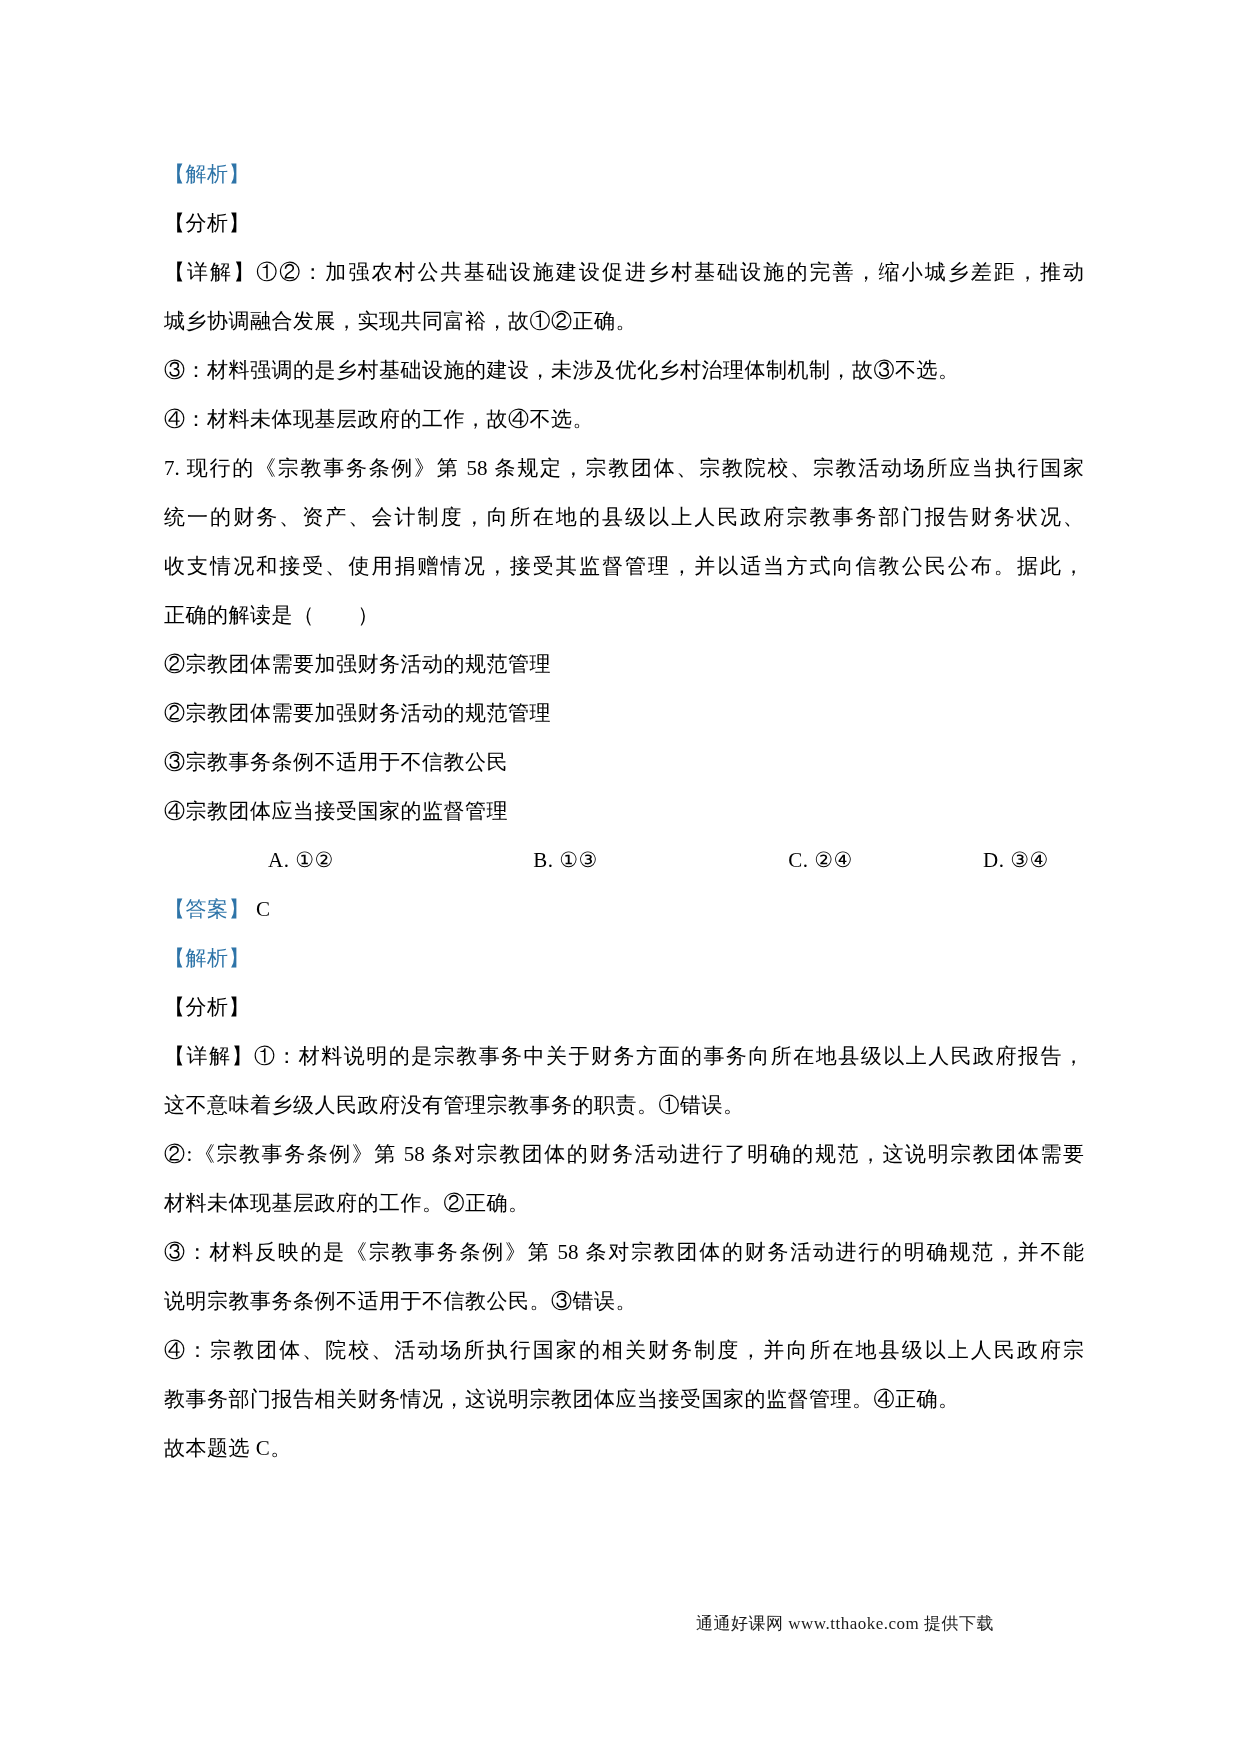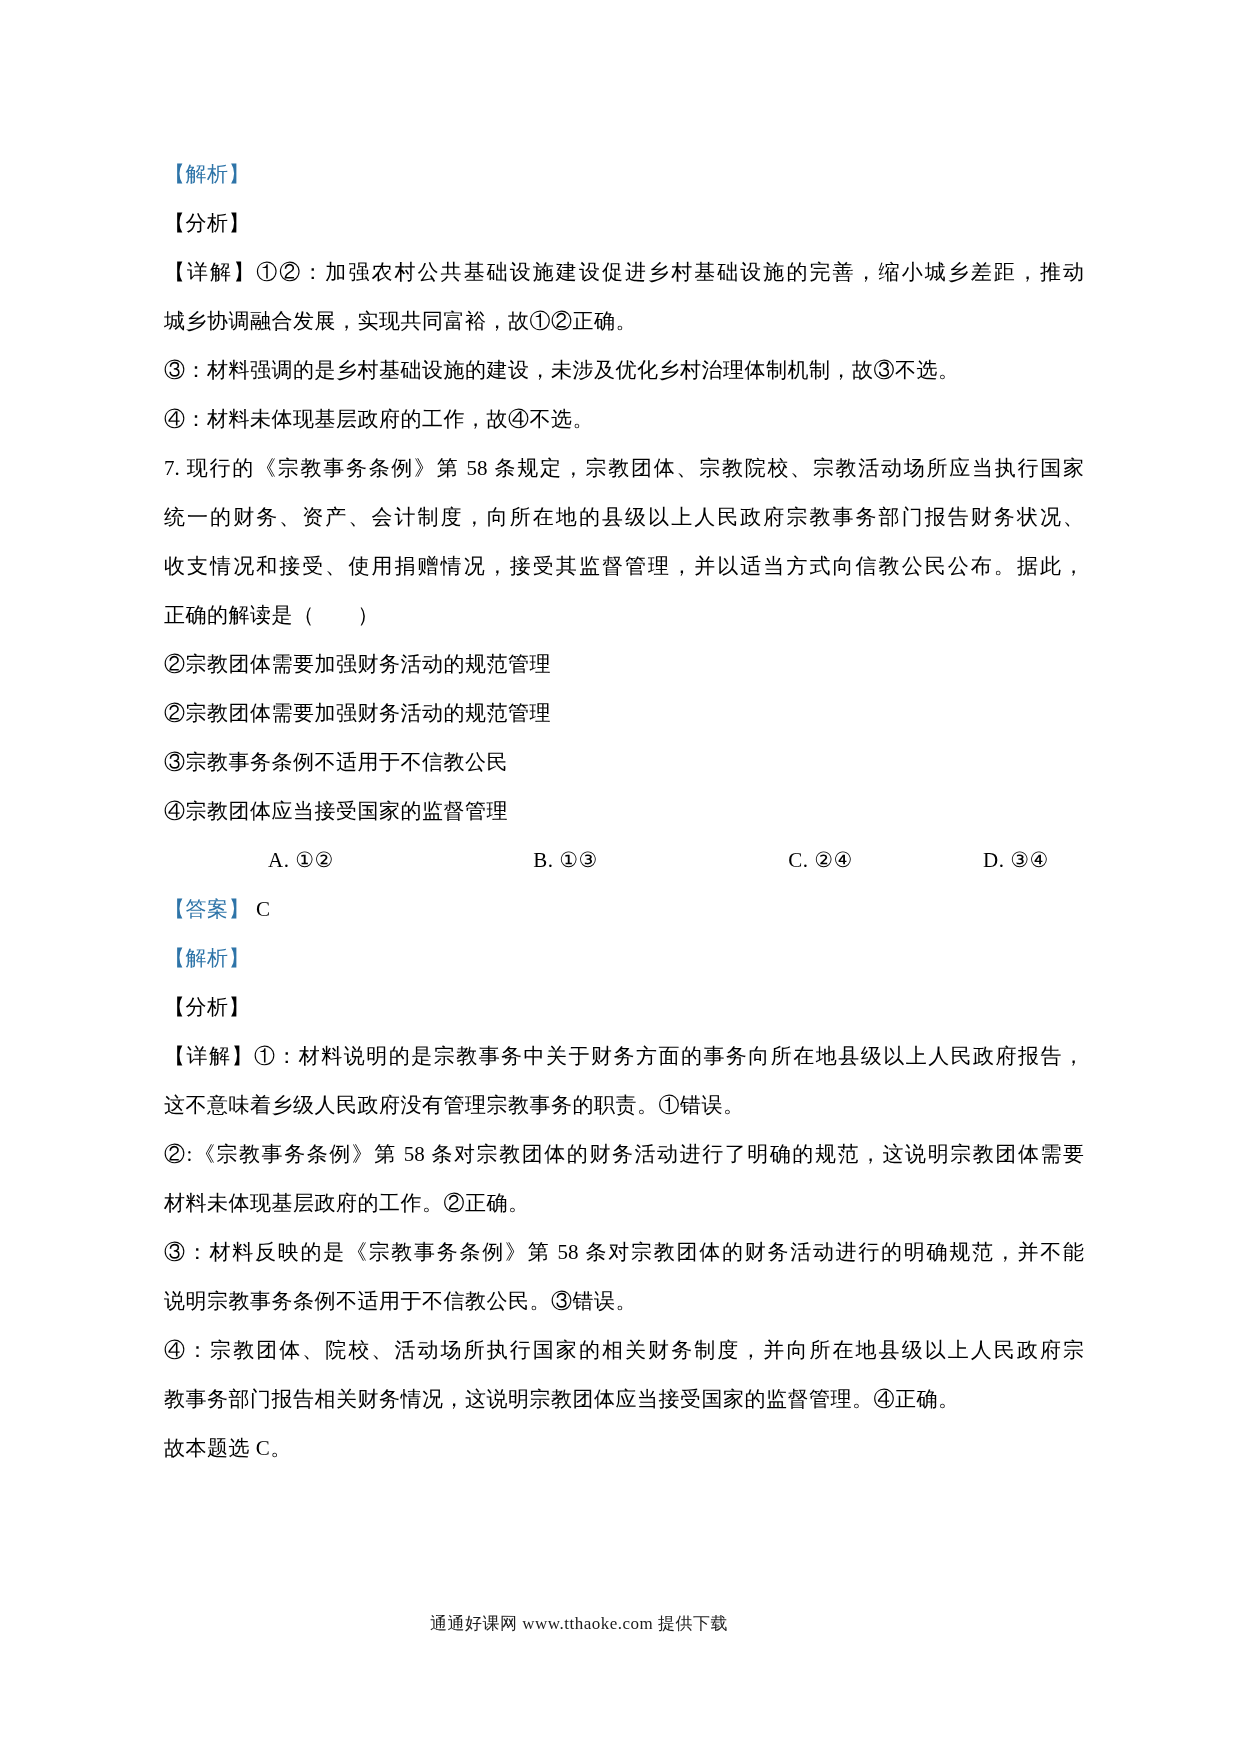--- a/index.html
+++ b/index.html
@@ -33,21 +33,21 @@
   .line.options {
     display: grid;
     grid-template-columns: 274px 255px 255px 1fr;
     align-items: center;
   }
   .opt { display: block; text-align: center; }
   .answer-label { color: var(--accent); margin-top: 24px; }
   .answer-value { color: var(--ink); padding-left: 6px; }
   .footer {
     position: absolute; left: 160px; top: 1612px; width: 830px;
-    text-align: center; font-size: 17px; color: #1a1a1a;
+    text-align: right; font-size: 17px; color: #1a1a1a;
     letter-spacing: 0.5px;
   }
 </style>
 </head>
 <body>
 
 <div class="page">
   <div class="content" id="content">
       <div class="line blue">【解析】</div>
       <div class="line">【分析】</div>

